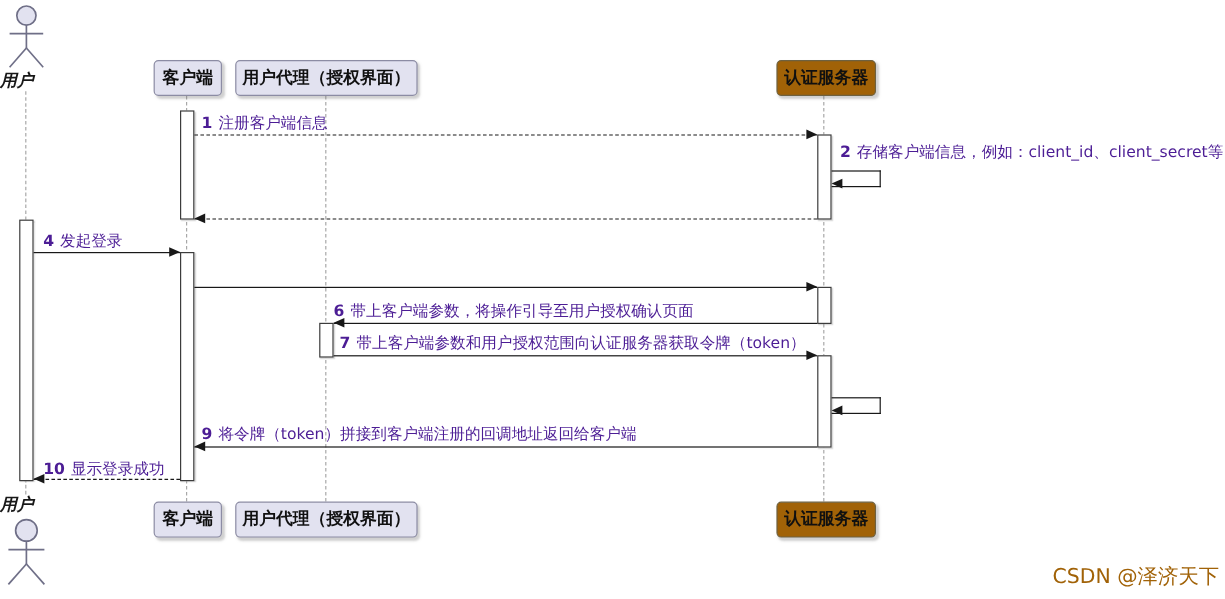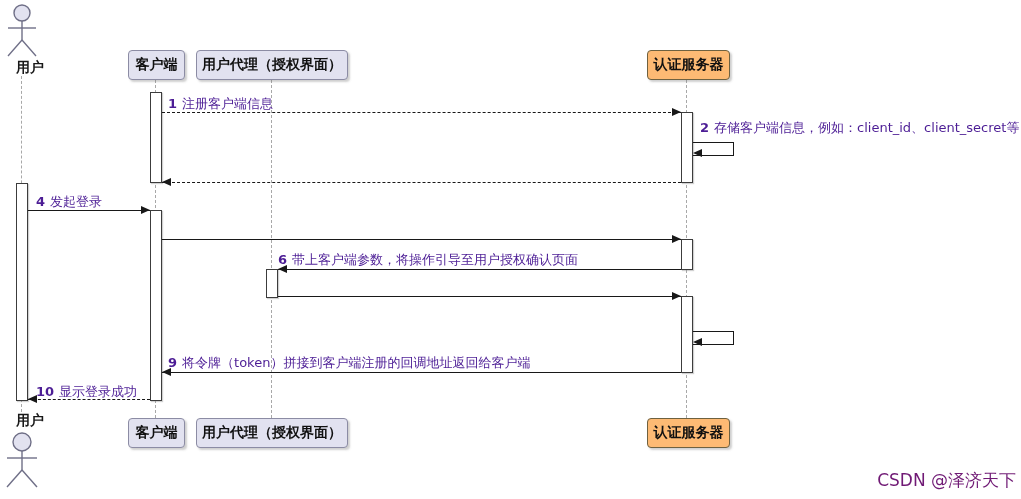--- a/index.html
+++ b/index.html
@@ -7,44 +7,44 @@
   #stage{position:relative;width:1021px;height:499px;background:#ffffff;overflow:hidden;}
 
   
   .ln{position:absolute;width:0;border-left:1px dashed #a8a8a8;}
 
   
   .box{position:absolute;height:30px;box-sizing:border-box;background:#e2e2f0;
        border:1px solid #8c8ca4;border-radius:4px;display:flex;align-items:center;
        justify-content:center;font-size:14px;font-weight:600;color:#101010;
        box-shadow:2px 2px 2px rgba(120,120,120,0.35);z-index:5;white-space:nowrap;}
-  .box.auth{background:#fdba74;border-color:#6e6140;}
+  .box.auth{background:#a16207;border-color:#6e6140;}
 
   
   .bar{position:absolute;width:12px;box-sizing:border-box;background:#ffffff;
        border:1px solid #3c3c3c;box-shadow:1px 1px 1px rgba(140,140,140,0.4);z-index:3;}
 
   
   .mline{position:absolute;height:0;border-top:1px solid #181818;z-index:4;}
   .mline.dotted{border-top-style:dashed;}
   .arr{position:absolute;width:0;height:0;border-top:4px solid transparent;
        border-bottom:4px solid transparent;z-index:4;}
   .arr.r{border-left:9px solid #181818;}
   .arr.l{border-right:9px solid #181818;}
   .self{position:absolute;width:40px;height:12px;border:1px solid #181818;border-left:none;z-index:4;}
 
   
   .msg{position:absolute;font-size:13px;line-height:16px;white-space:nowrap;color:#4c1d95;z-index:6;}
   .msg b{font-weight:bold;margin-right:5px;}
 
   
-  .alabel{position:absolute;font-size:14px;font-weight:600;text-align:right;width:44px;z-index:5;}
+  .alabel{position:absolute;font-size:14px;font-weight:600;text-align:left;width:44px;z-index:5;font-style:italic;}
   .actor-svg{position:absolute;z-index:5;}
 
-  .watermark{position:absolute;font-size:17px;color:#701a75;white-space:nowrap;z-index:6;}
+  .watermark{position:absolute;font-size:17px;color:#a16207;white-space:nowrap;z-index:6;}
 </style>
 </head>
 <body>
 
 <div id="stage">
 
   <div class="ln" style="left:21px;top:76px;height:336px"></div>
   <div class="ln" style="left:155px;top:80px;height:338px"></div>
   <div class="ln" style="left:271px;top:80px;height:338px"></div>
   <div class="ln" style="left:686px;top:80px;height:338px"></div>
@@ -98,20 +98,21 @@
   <div class="mline" style="left:28px;top:210px;width:122px"></div>
   <div class="arr r" style="left:141px;top:206px"></div>
 
   <div class="mline" style="left:162px;top:239px;width:519px"></div>
   <div class="arr r" style="left:672px;top:235px"></div>
 
   <div class="msg" style="left:278px;top:252px"><b>6</b><span>带上客户端参数，将操作引导至用户授权确认页面</span></div>
   <div class="mline" style="left:278px;top:269px;width:403px"></div>
   <div class="arr l" style="left:278px;top:265px"></div>
 
+  <div class="msg" style="left:283px;top:279px"><b>7</b><span>带上客户端参数和用户授权范围向认证服务器获取令牌（token）</span></div>
   <div class="mline" style="left:278px;top:296px;width:403px"></div>
   <div class="arr r" style="left:672px;top:292px"></div>
 
   <div class="self" style="left:693px;top:331px"></div>
   <div class="arr l" style="left:693px;top:338px"></div>
 
   <div class="msg" style="left:168px;top:355px"><b>9</b><span>将令牌（token）拼接到客户端注册的回调地址返回给客户端</span></div>
   <div class="mline" style="left:162px;top:372px;width:519px"></div>
   <div class="arr l" style="left:162px;top:368px"></div>
 

